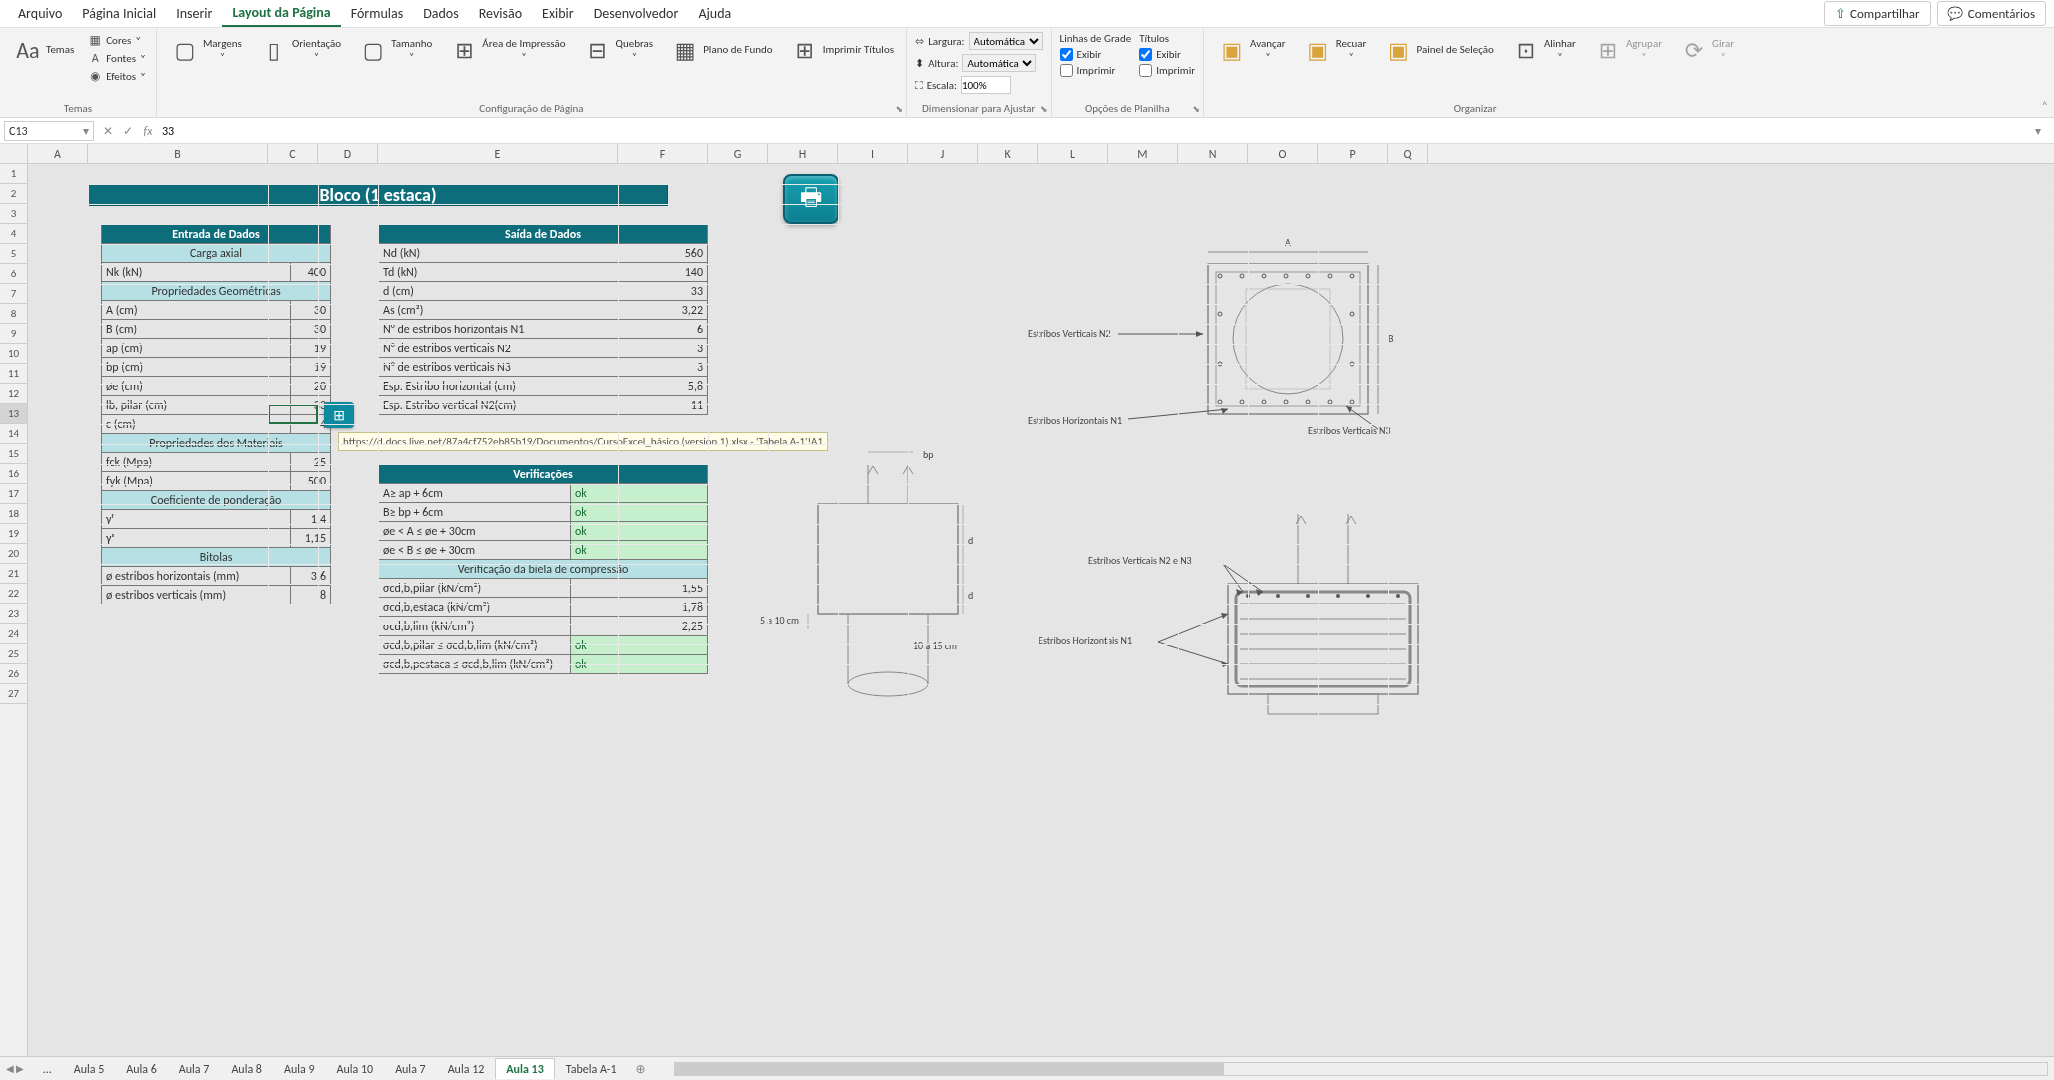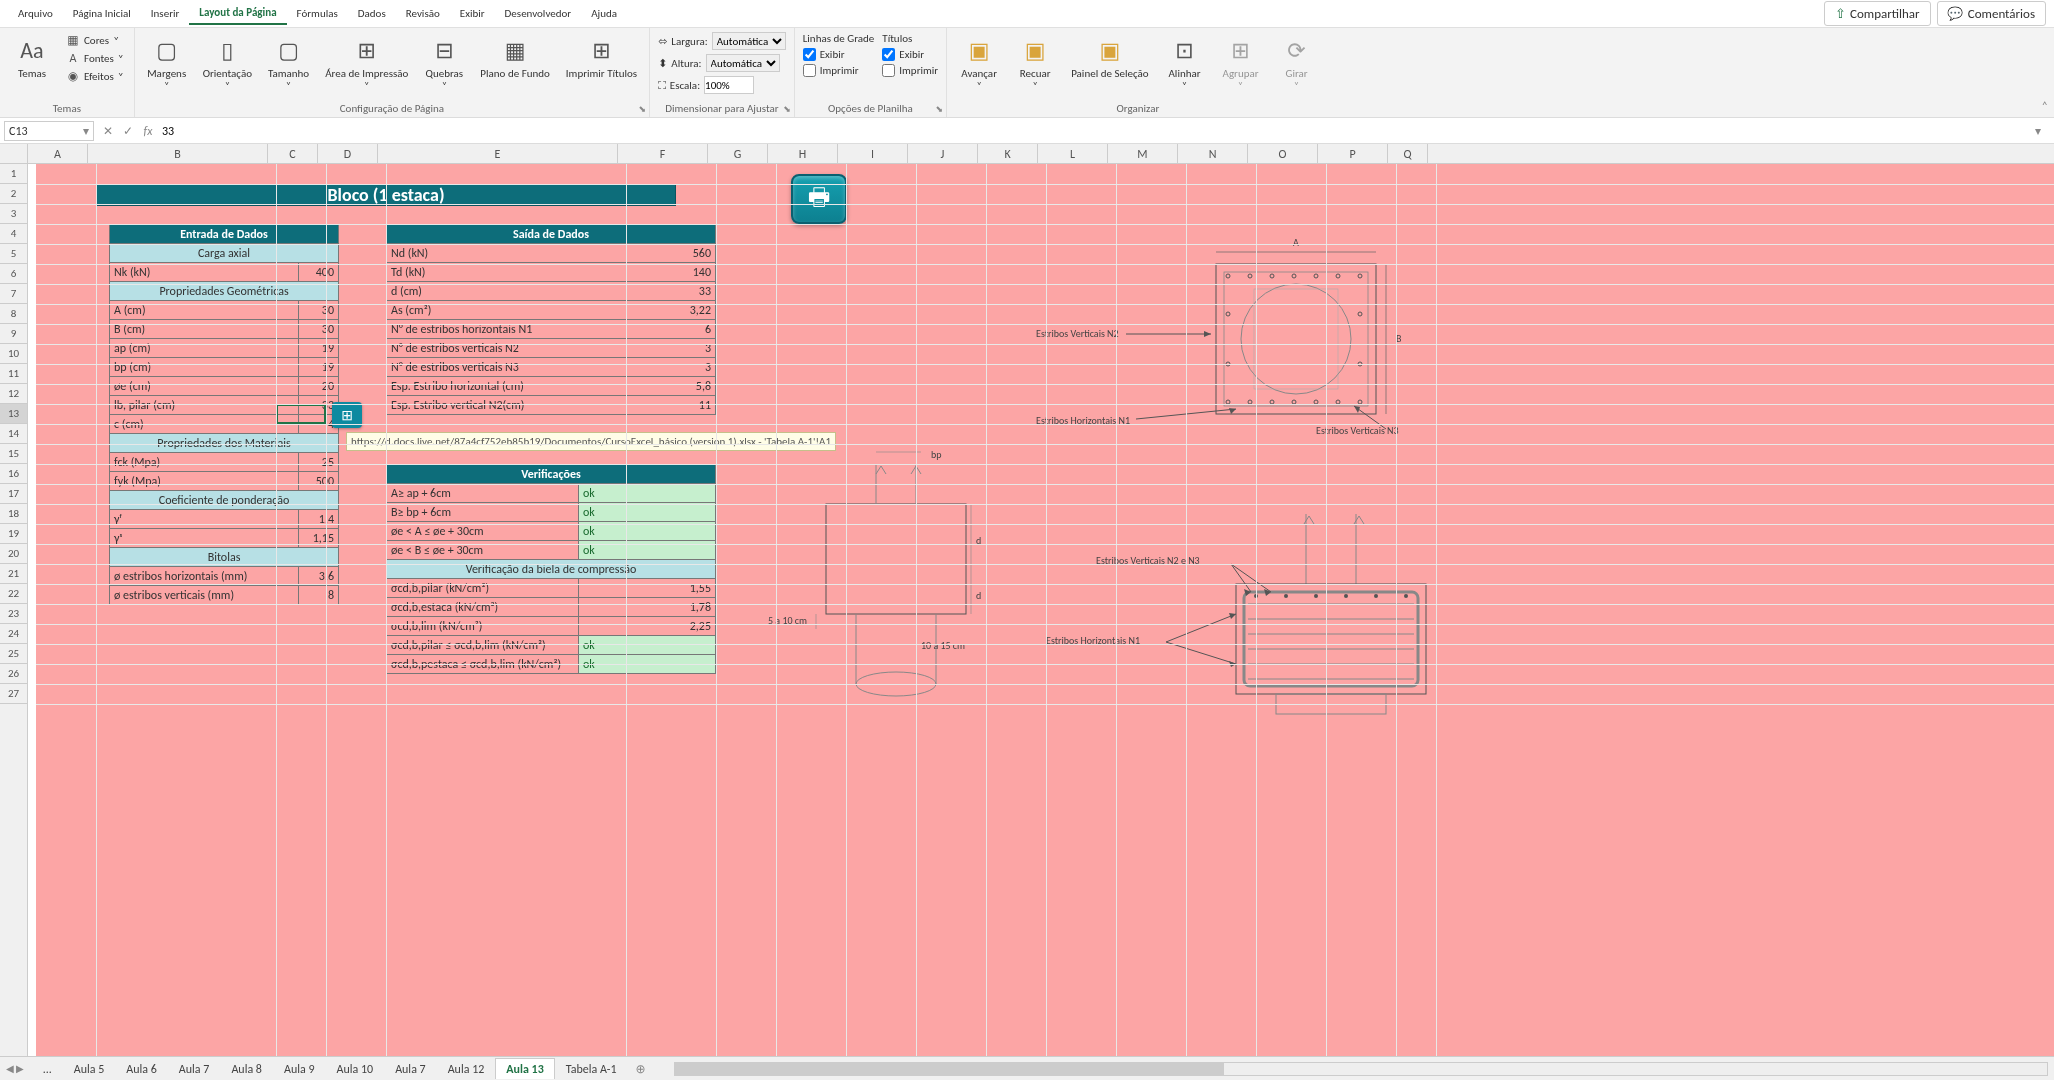--- a/index.html
+++ b/index.html
@@ -1,31 +1,31 @@
 <!DOCTYPE html>
 <html><head>
 <meta charset="utf-8">
 <style>
 * { box-sizing: border-box; margin: 0; padding: 0; font-family: "Segoe UI", Calibri, sans-serif; }
 body { background: #fff; font-size: 12px; color: #333; overflow: hidden; }
 
 
 .menu-bar { display: flex; align-items: center; height: 28px; background: #fff; border-bottom: 1px solid #e0e0e0; padding: 0 8px; }
-.menu-bar .menu-item { padding: 4px 10px; cursor: pointer; font-size: 11px; }
+.menu-bar .menu-item { padding: 4px 10px; cursor: pointer; font-size: 14px; }
 .menu-bar .menu-item.active { border-bottom: 2px solid #217346; color: #217346; font-weight: 600; }
 .menu-bar .spacer { flex: 1; }
 .menu-bar .right-btn { padding: 4px 10px; border: 1px solid #ccc; border-radius: 3px; margin-left: 6px; display: flex; align-items: center; gap: 4px; cursor: pointer; font-size: 13px; }
 .menu-bar .right-btn .ico { color: #217346; }
 
 
 .ribbon { display: flex; background: #f3f3f3; border-bottom: 1px solid #dcdcdc; height: 90px; position: relative; }
 .ribbon-group { display: flex; flex-direction: column; border-right: 1px solid #e0e0e0; padding: 4px 8px 2px 8px; }
 .ribbon-group .controls { display: flex; gap: 8px; flex: 1; align-items: flex-start; }
 .ribbon-group .group-label { text-align: center; font-size: 11px; color: #666; padding-top: 2px; }
-.ribbon-btn { display: flex; flex-direction: column; align-items: center; gap: 2px; padding: 2px 4px; cursor: pointer; font-size: 11px; min-width: 48px; }
+.ribbon-btn { display: flex; flex-direction: row; align-items: center; gap: 2px; padding: 2px 4px; cursor: pointer; font-size: 11px; min-width: 48px; }
 .ribbon-btn .big-icon { width: 32px; height: 32px; display: flex; align-items: center; justify-content: center; font-size: 22px; color: #555; }
 .ribbon-btn .lbl { text-align: center; line-height: 1.1; }
 .ribbon-btn .lbl small { display: block; font-size: 10px; }
 .ribbon-small-row { display: flex; flex-direction: column; gap: 2px; }
 .ribbon-small { display: flex; align-items: center; gap: 4px; font-size: 11px; padding: 1px 2px; cursor: pointer; }
 .ribbon-small .sm-icon { width: 14px; height: 14px; display: inline-flex; align-items: center; justify-content: center; font-size: 12px; color: #555; }
 .dim-row { display: flex; align-items: center; gap: 4px; font-size: 11px; }
 .dim-row select, .dim-row input { font-size: 11px; height: 18px; border: 1px solid #ccc; }
 .chk-row { display: flex; align-items: center; gap: 4px; font-size: 11px; }
 .launcher { position: absolute; right: 3px; bottom: 3px; font-size: 9px; color: #888; cursor: pointer; }
@@ -40,21 +40,21 @@
 
 
 .grid-wrap { position: relative; height: calc(100vh - 28px - 90px - 26px - 24px); overflow: hidden; }
 .col-headers { display: flex; height: 20px; background: #f0f0f0; border-bottom: 1px solid #ccc; }
 .corner { width: 28px; border-right: 1px solid #ccc; background: #f0f0f0; }
 .col-h { border-right: 1px solid #ccc; text-align: center; font-size: 12px; color: #555; line-height: 20px; }
 .grid-body { display: flex; height: calc(100% - 20px); }
 .row-headers { width: 28px; background: #f0f0f0; border-right: 1px solid #ccc; }
 .row-h { height: 20px; border-bottom: 1px solid #ccc; text-align: center; font-size: 11px; color: #555; line-height: 20px; }
 .row-h.sel { background: #d4d4d4; }
-.cells { position: relative; flex: 1; background: #fca5a5; margin-left: 8px; }
+.cells { position: relative; flex: 1; background: #e5e5e5; }
 .gline-v, .gline-h { position: absolute; background: #e8e8e8; }
 .gline-v { width: 1px; top: 0; bottom: 0; }
 .gline-h { height: 1px; left: 0; right: 0; }
 
 
 .title-banner { position: absolute; background: #0d6d7a; color: #fff; font-size: 18px; font-weight: 600; display: flex; align-items: center; justify-content: center; border: 1px solid #0a5560; }
 .tbl { position: absolute; border-collapse: collapse; }
 .tbl td { border: 1px solid #777; font-size: 12px; padding: 1px 4px; height: 19px; }
 .hdr-dark { background: #0d6d7a; color: #fff; text-align: center; font-weight: 600; }
 .hdr-light { background: #b7e0e5; text-align: center; }

